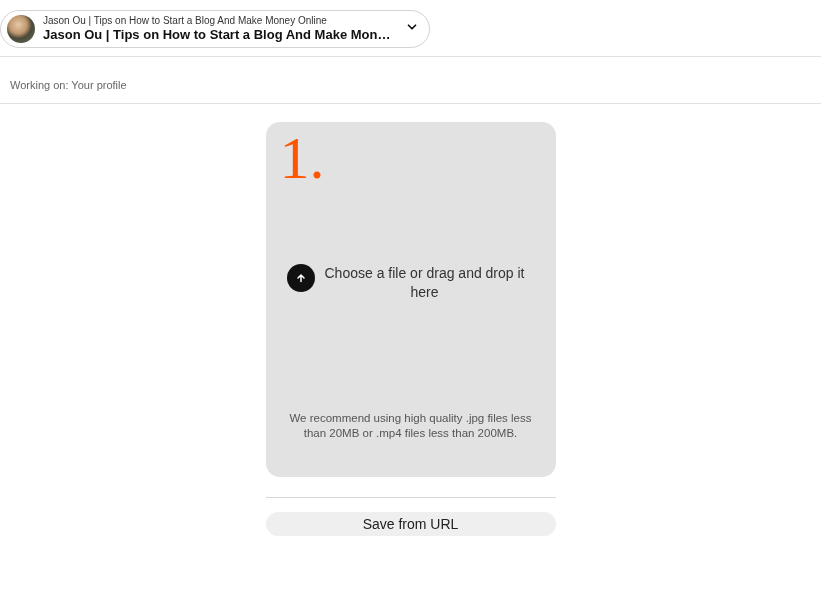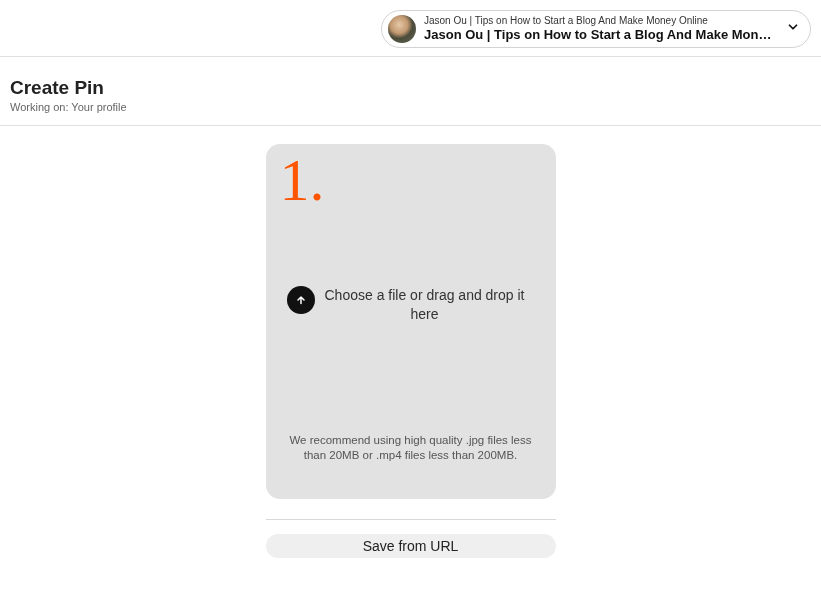--- a/index.html
+++ b/index.html
@@ -10,21 +10,21 @@
     body {
       font-family: -apple-system, BlinkMacSystemFont, "Segoe UI", Helvetica, Arial, sans-serif;
       background: #ffffff;
       color: #111111;
       width: 821px;
       height: 600px;
       overflow: hidden;
     }
     .top-bar {
       display: flex;
-      justify-content: flex-end;
+      justify-content: flex-start;
       padding: 10px 10px 8px 0;
     }
     .profile-pill {
       display: flex;
       align-items: center;
       border: 1px solid #d3d3d3;
       border-radius: 24px;
       padding: 4px 10px 4px 6px;
       gap: 8px;
       max-width: 430px;
@@ -173,21 +173,20 @@
       <svg width="14" height="14" viewBox="0 0 24 24">
           <path d="M6 9l6 6 6-6" stroke="#111" stroke-width="3" fill="none" stroke-linecap="round" stroke-linejoin="round"></path>
         </svg>
     </span>
   </div>
 </div>
 
 <div class="divider-top"></div>
 
 <div class="page-header">
-  <div class="page-title">Create Pin</div>
   <div class="page-subtitle">Working on: Your profile</div>
 </div>
 
 <div class="divider-mid"></div>
 
 <div class="main-area">
   <div class="dropzone">
     <div class="annotation">1.</div>
     <div class="center-block">
       <div class="upload-circle">

